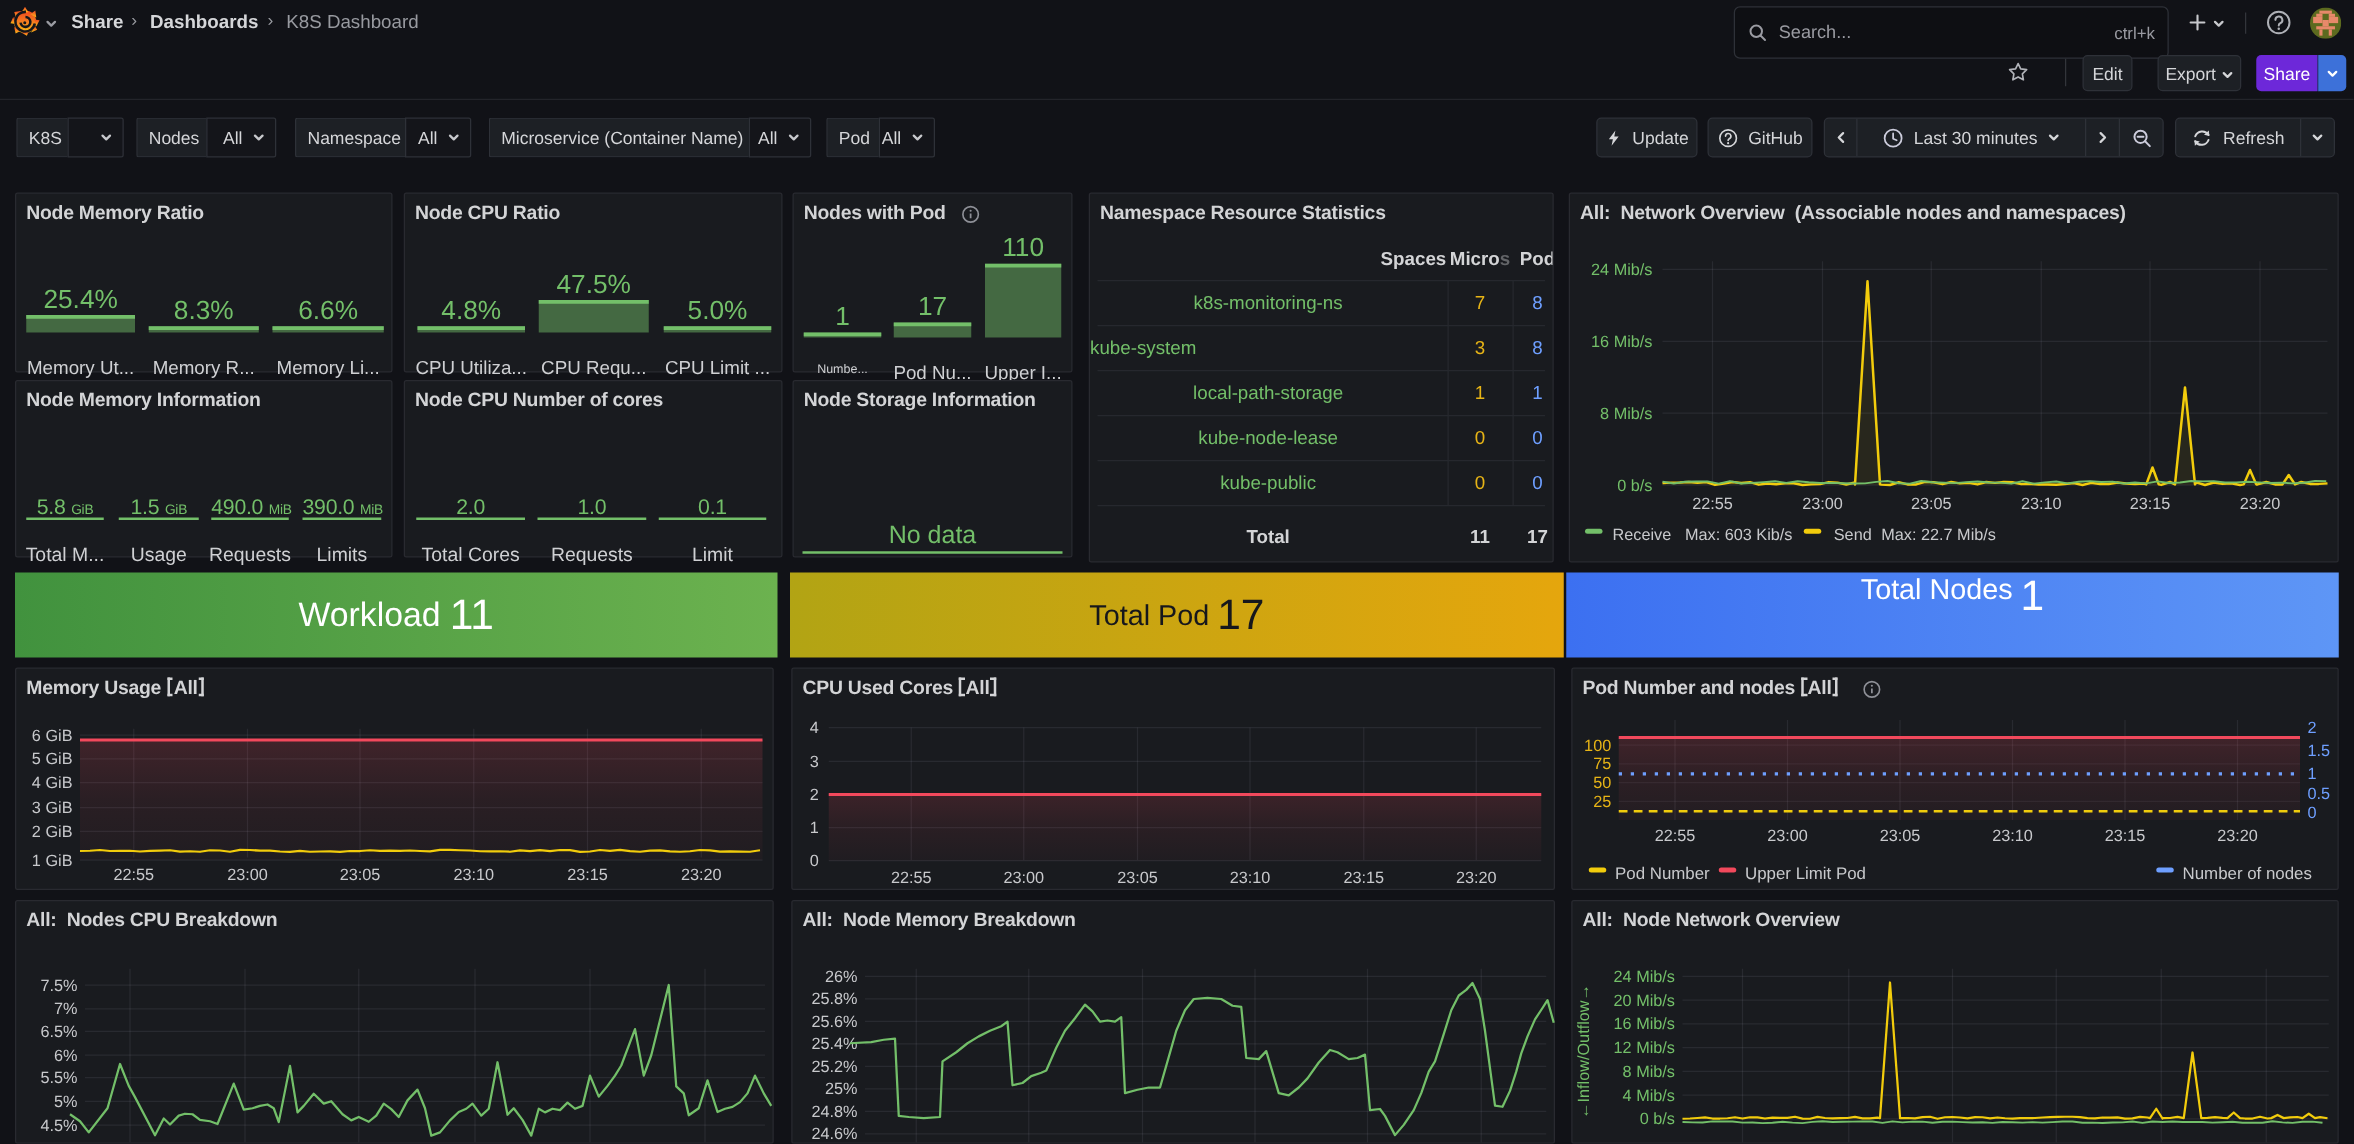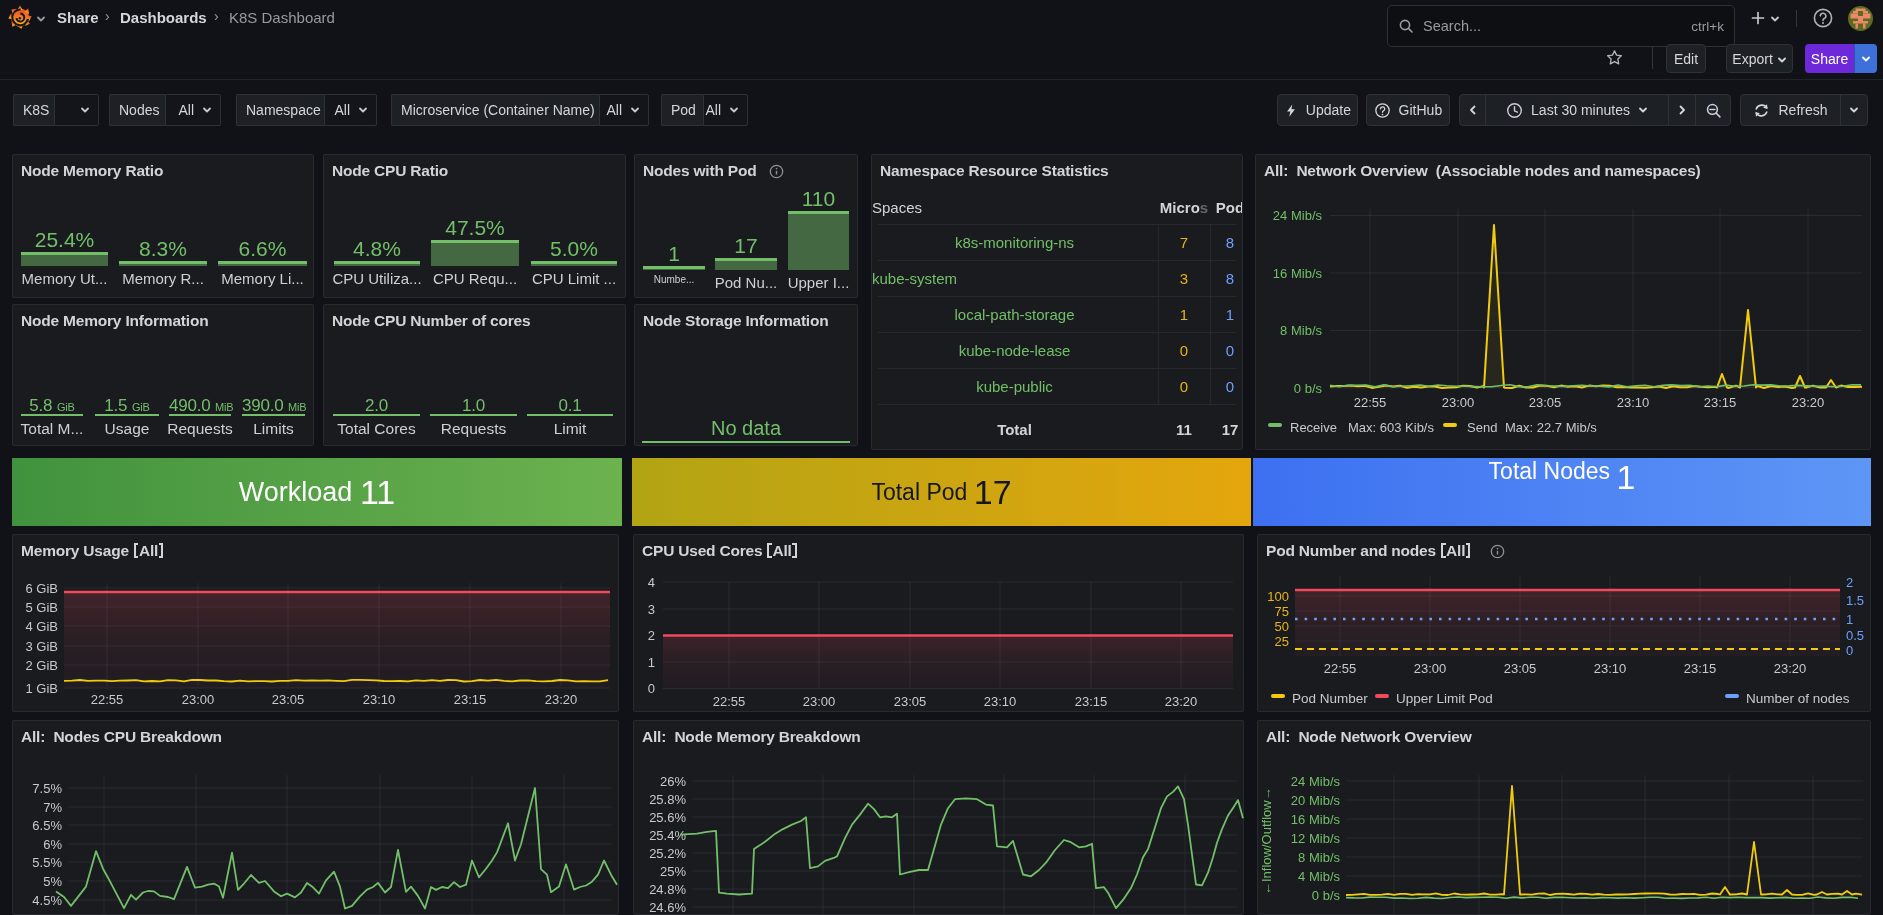--- a/index.html
+++ b/index.html
@@ -4,21 +4,21 @@
 html,body{width:1883px;height:915px;overflow:hidden;background:#111217;
  font-family:"Liberation Sans",sans-serif;-webkit-font-smoothing:antialiased;}
 #page{position:relative;width:1883px;height:915px;background:#111217;}
 .abs{position:absolute;}
 .panel{position:absolute;background:#191b1f;border:1px solid #292a30;border-radius:2px;}
 .ptitle{position:absolute;left:9px;top:8px;font-size:15.5px;font-weight:700;color:#d3d4d6;letter-spacing:-0.2px;white-space:nowrap;}
 .navtxt{font-size:15px;font-weight:700;color:#d5d6d9;}
 .navdim{font-size:15px;color:#989aa0;font-weight:400;}
 .statval{position:absolute;text-align:center;color:#73bf69;font-size:21px;font-weight:400;white-space:nowrap;}
 .statbar{position:absolute;border-top:3px solid #73bf69;background:rgba(115,191,105,.48);}
-.statlbl{position:absolute;text-align:center;color:#cfd0d3;font-size:15px;white-space:nowrap;overflow:hidden;}
+.statlbl{position:absolute;text-align:center;color:#cfd0d3;font-size:15px;white-space:nowrap;overflow:hidden;margin-top:16px;}
 .sline{position:absolute;height:2px;background:#73bf69;}
 .sval2{position:absolute;text-align:center;color:#73bf69;font-size:17px;white-space:nowrap;letter-spacing:-0.2px;}
 .sunit{font-size:11px;}
 .btn{position:absolute;display:flex;align-items:center;justify-content:center;
  background:#1d2025;border:1px solid #2e3138;border-radius:4px;color:#d5d6d9;font-size:14px;font-weight:500;}
 .brk{display:inline-block;position:relative;width:6px;height:15px;vertical-align:-2px;}
 .brk i{position:absolute;top:0;bottom:0;width:4.5px;border-top:2.2px solid #d3d4d6;border-bottom:2.2px solid #d3d4d6;}
 .brk.l i{left:1px;border-left:2.2px solid #d3d4d6;}
 .brk.r i{right:1px;border-right:2.2px solid #d3d4d6;}
 svg text{font-family:"Liberation Sans",sans-serif;}
@@ -273,21 +273,21 @@
     <div class="sline" style="left:527px;top:414px;width:86px"></div>
     <div class="statlbl" style="left:517px;top:420px;width:106px;font-size:15.5px">Limit</div>
 <div class="panel" style="left:634px;top:304px;width:224px;height:142px"></div>
     <div class="ptitle" style="left:643px;top:312px">Node Storage Information</div>
 <div class="abs" style="left:634px;top:417px;width:224px;text-align:center;color:#73bf69;font-size:20px">No data</div>
 <div class="sline" style="left:642px;top:441px;width:208px"></div>
 <div class="panel" style="left:871px;top:154px;width:372px;height:296px"></div>
     <div class="ptitle" style="left:880px;top:162px">Namespace Resource Statistics</div>
 <div class="abs" style="left:872px;top:190px;width:370px;height:258px;overflow:hidden;font-size:15px">
       <div style="position:absolute;left:0;top:0;width:370px;height:34px">
-        <div style="position:absolute;left:0;width:285px;text-align:left;top:9px;color:#d3d4d6;font-weight:400">Spaces</div>
+        <div style="position:absolute;left:0;width:285px;text-align:right;top:9px;color:#d3d4d6;font-weight:700">Spaces</div>
         <div style="position:absolute;left:287px;width:50px;top:9px;color:#d3d4d6;font-weight:700;overflow:hidden;white-space:nowrap;text-align:center">Micro<span style="opacity:.4">s</span></div>
         <div style="position:absolute;left:340px;width:36px;top:9px;color:#d3d4d6;font-weight:700;overflow:hidden;white-space:nowrap;text-align:center">Pod</div>
       </div>
       <div style="position:absolute;left:6px;top:34px;width:358px;border-top:1px solid #26282e"></div>
       <div style="position:absolute;left:0;top:34px;width:370px;height:36px">
         <div style="position:absolute;left:0;width:285px;top:10px;text-align:center;color:#73bf69">k8s-monitoring-ns</div>
         <div style="position:absolute;left:287px;width:50px;top:10px;text-align:center;color:#e7b416">7</div>
         <div style="position:absolute;left:340px;width:36px;top:10px;text-align:center;color:#6e9fff">8</div>
         <div style="position:absolute;left:6px;top:36px;width:358px;border-top:1px solid #26282e"></div>
       </div>

